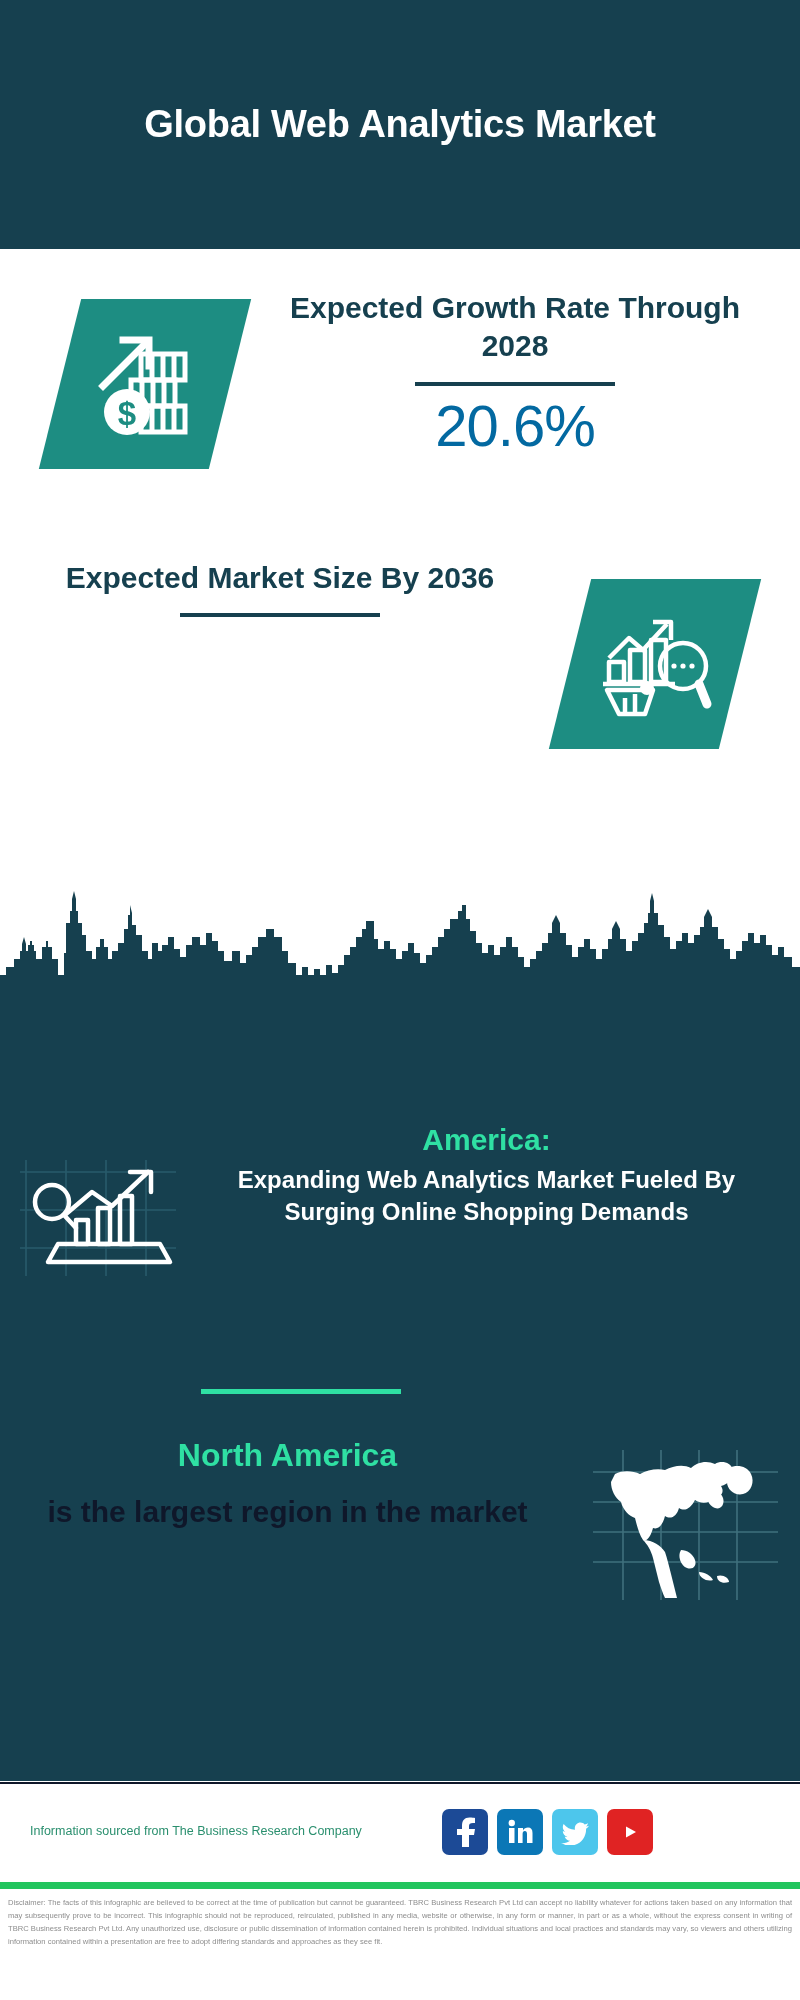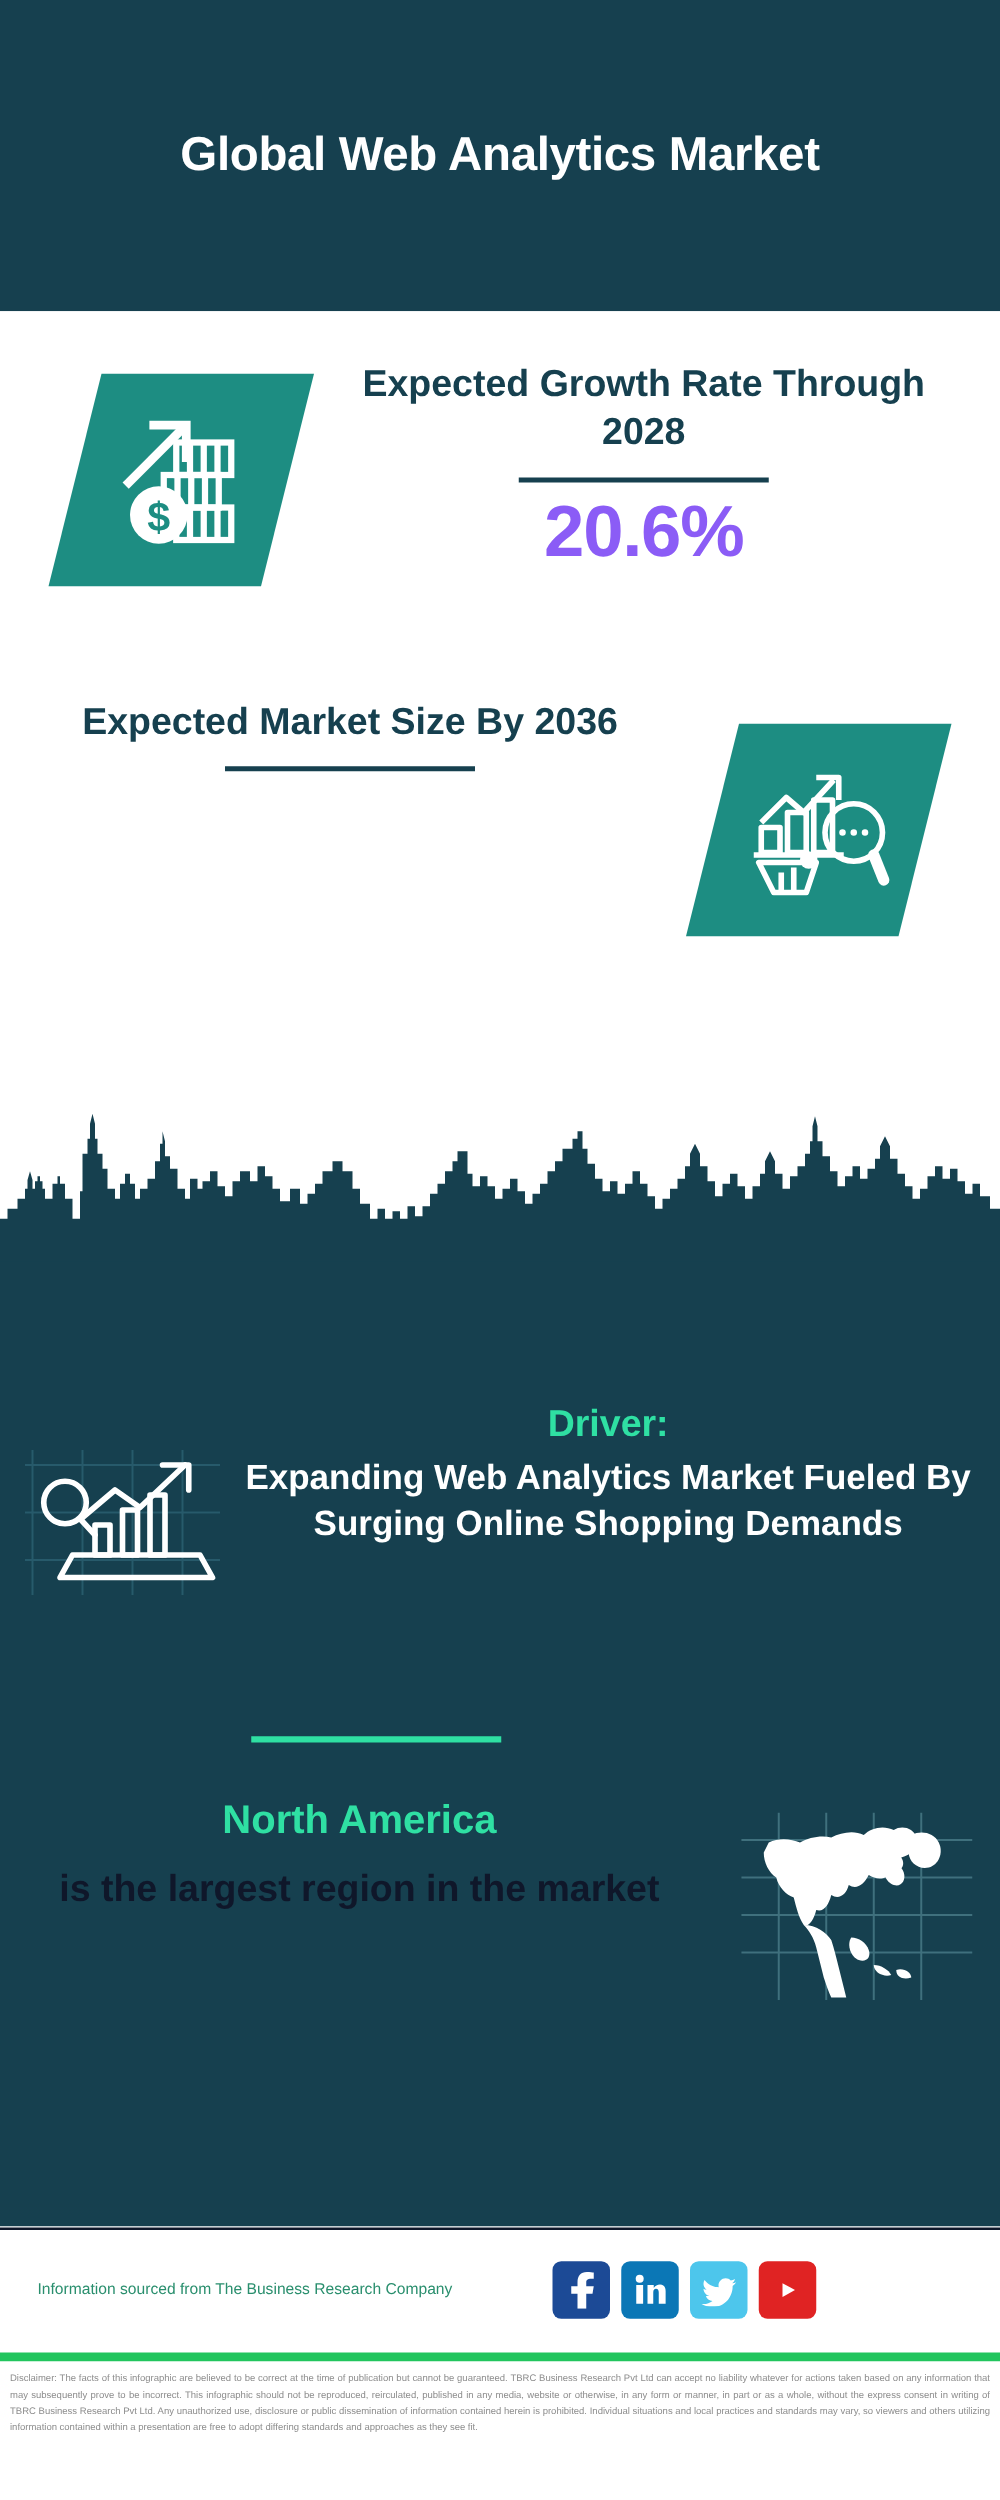--- a/index.html
+++ b/index.html
@@ -37,21 +37,21 @@
   }
   .badge-1 { left:60px; top:10px; width:170px; height:170px; }
   .badge-inner { transform:skewX(14deg); width:100%; height:100%; display:flex; align-items:center; justify-content:center; }
 
   .stat1-text { position:absolute; left:275px; top:0px; width:480px; text-align:center; }
   .stat-label {
     color:#16404f; font-weight:bold; font-size:30px; line-height:1.28;
   }
   .rule { width:200px; height:4px; background:#16404f; margin:16px auto 10px; }
   .stat-value {
-    color:#8b5cf6; font-weight:bold; font-size:58px; line-height:1.05; letter-spacing:-1px;
+    color:#0369a1; font-weight:normal; font-size:58px; line-height:1.05; letter-spacing:-1px;
   }
 
   
   .stat2 { position:absolute; left:0; top:310px; width:800px; height:270px; }
   .stat2-text { position:absolute; left:45px; top:0px; width:470px; text-align:center; }
   .badge-2 { left:570px; top:20px; width:170px; height:170px; }
 
   
   .dark-body {
     position:absolute; left:0; top:1003px; width:800px; height:778px;
@@ -64,21 +64,21 @@
 
   
   .driver-row {
     position:absolute; left:0; top:1122px; width:800px;
     display:flex; align-items:flex-start;
   }
   .driver-icon { width:195px; display:flex; justify-content:center; padding-top:36px; }
   .driver-text { flex:1; padding-right:22px; text-align:center; }
   .driver-head { color:#2fe0a3; font-weight:bold; font-size:30px; line-height:1.2; }
   .driver-body {
-    color:#ffffff; font-weight:bold; font-size:28px; line-height:1.32; margin-top:6px;
+    color:#ffffff; font-weight:bold; font-size:24px; line-height:1.32; margin-top:6px;
   }
 
   .divider-mint {
     position:absolute; left:201px; top:1389px; width:200px; height:5px;
     background:#2fe0a3;
   }
 
   
   .region-row {
     position:absolute; left:0; top:1436px; width:800px;
@@ -216,21 +216,21 @@
           <polyline points="48,56 74,34 94,48 130,14"></polyline>
           <polyline points="112,14 133,14 133,34"></polyline>
           <rect x="58" y="62" width="12" height="24"></rect>
           <rect x="80" y="50" width="12" height="36"></rect>
           <rect x="102" y="38" width="12" height="48"></rect>
           <path d="M40 86 L142 86 L152 104 L30 104 Z"></path>
         </g>
       </svg>
     </div>
     <div class="driver-text">
-      <div class="driver-head">Driver:</div>
+      <div class="driver-head">America:</div>
       <div class="driver-body">Expanding Web Analytics Market Fueled By Surging Online Shopping Demands</div>
     </div>
   </div>
 
   <div class="divider-mint"></div>
 
   <div class="region-row">
     <div class="region-text">
       <div class="region-head">North America</div>
       <div class="region-sub">is the largest region in the market</div>

